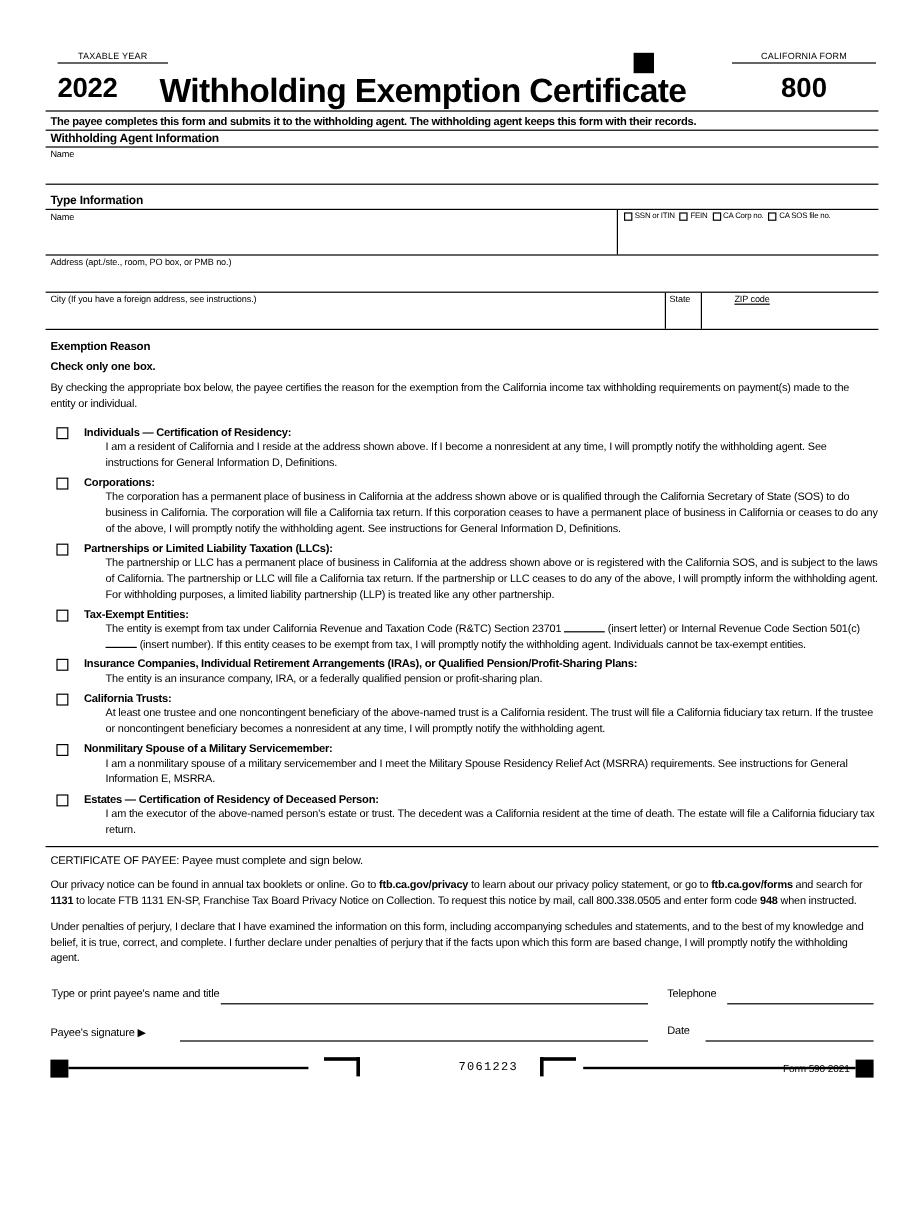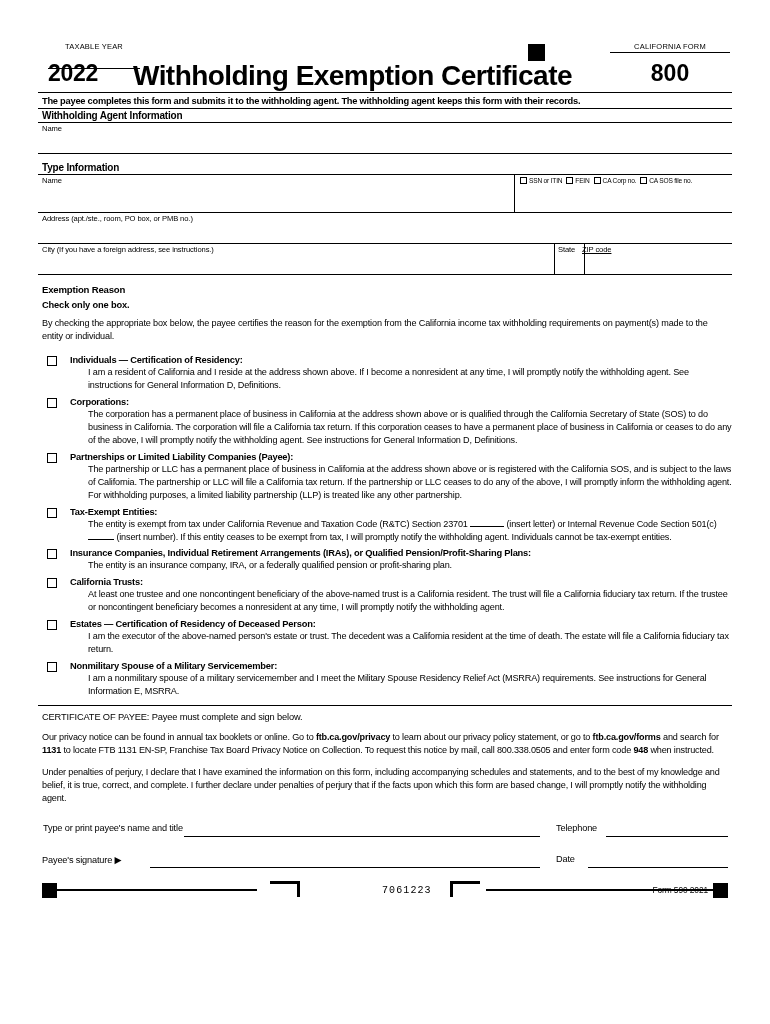--- a/index.html
+++ b/index.html
@@ -35,21 +35,21 @@
   }
   .taxable-year {
     position: absolute;
     left: 10px;
     top: 14px;
     width: 92px;
     text-align: center;
     font-size: 7.5px;
     letter-spacing: .2px;
     border-bottom: 1.6px solid #000;
-    padding-bottom: 17px;
+    padding-bottom: 1px;
   }
   .ca-form {
     position: absolute;
     right: 2px;
     top: 14px;
     width: 120px;
     text-align: center;
     font-size: 7.5px;
     letter-spacing: .2px;
     border-bottom: 1.6px solid #000;
@@ -339,21 +339,21 @@
 
     <div class="fieldbox" style="height:31px;">
       <span class="flabel">Address (apt./ste., room, PO box, or PMB no.)</span>
     </div>
 
     <div class="fieldbox" style="height:31px;">
       <span class="flabel">City (If you have a foreign address, see instructions.)</span>
       <span class="vline" style="left:516px;"></span>
       <span class="flabel" style="left:520px;">State</span>
       <span class="vline" style="left:546px;"></span>
-      <span class="flabel" style="left:544px;text-decoration:underline;">ZIP code</span>
+      <span class="flabel" style="left:574px;text-decoration:underline;">ZIP code</span>
     </div>
 
     <div style="margin-top:9px;">
       <div class="er-head">Exemption Reason</div>
       <div class="er-sub">Check only one box.</div>
       <div class="er-intro">By checking the appropriate box below, the payee certifies the reason for the exemption from the California income tax withholding requirements on payment(s) made to the entity or individual.</div>
     </div>
 
     <div class="items">
 
@@ -364,21 +364,21 @@
       </div>
 
       <div class="item">
         <span class="cbbig"></span>
         <div class="item-label">Corporations:</div>
         <div class="item-body">The corporation has a permanent place of business in California at the address shown above or is qualified through the California Secretary of State (SOS) to do business in California. The corporation will file a California tax return. If this corporation ceases to have a permanent place of business in California or ceases to do any of the above, I will promptly notify the withholding agent. See instructions for General Information D, Definitions.</div>
       </div>
 
       <div class="item">
         <span class="cbbig"></span>
-        <div class="item-label">Partnerships or Limited Liability Companies (Payee):</div>
+        <div class="item-label">Partnerships or Limited Liability Taxation (LLCs):</div>
         <div class="item-body">The partnership or LLC has a permanent place of business in California at the address shown above or is registered with the California SOS, and is subject to the laws of California. The partnership or LLC will file a California tax return. If the partnership or LLC ceases to do any of the above, I will promptly inform the withholding agent. For withholding purposes, a limited liability partnership (LLP) is treated like any other partnership.</div>
       </div>
 
       <div class="item">
         <span class="cbbig"></span>
         <div class="item-label">Tax-Exempt Entities:</div>
         <div class="item-body"><span>The entity is exempt from tax under California Revenue and Taxation Code (R&amp;TC) Section 23701</span> <span class="fillin fill-w1"></span> <span>(insert letter) or Internal Revenue Code Section 501(c)</span> <span class="fillin fill-w2"></span> <span>(insert number). If this entity ceases to be exempt from tax, I will promptly notify the withholding agent. Individuals cannot be tax-exempt entities.</span></div>
       </div>
 
       <div class="item">
@@ -388,28 +388,28 @@
       </div>
 
       <div class="item">
         <span class="cbbig"></span>
         <div class="item-label">California Trusts:</div>
         <div class="item-body">At least one trustee and one noncontingent beneficiary of the above-named trust is a California resident. The trust will file a California fiduciary tax return. If the trustee or noncontingent beneficiary becomes a nonresident at any time, I will promptly notify the withholding agent.</div>
       </div>
 
       <div class="item">
         <span class="cbbig"></span>
+        <div class="item-label">Nonmilitary Spouse of a Military Servicemember:</div>
+        <div class="item-body">I am a nonmilitary spouse of a military servicemember and I meet the Military Spouse Residency Relief Act (MSRRA) requirements. See instructions for General Information E, MSRRA.</div>
+      </div>
+
+      <div class="item">
+        <span class="cbbig"></span>
         <div class="item-label">Estates — Certification of Residency of Deceased Person:</div>
         <div class="item-body">I am the executor of the above-named person's estate or trust. The decedent was a California resident at the time of death. The estate will file a California fiduciary tax return.</div>
-      </div>
-
-      <div class="item">
-        <span class="cbbig"></span>
-        <div class="item-label">Nonmilitary Spouse of a Military Servicemember:</div>
-        <div class="item-body">I am a nonmilitary spouse of a military servicemember and I meet the Military Spouse Residency Relief Act (MSRRA) requirements. See instructions for General Information E, MSRRA.</div>
       </div>
 
     </div>
 
     <div class="cert-rule"></div>
 
     <div class="cert-head"><b>CERTIFICATE OF PAYEE:</b><span> Payee must complete and sign below.</span></div>
 
     <div class="para"><span>Our privacy notice can be found in annual tax booklets or online. Go to </span><b>ftb.ca.gov/privacy</b><span> to learn about our privacy policy statement, or go to </span><b>ftb.ca.gov/forms</b><span> and search for </span><b>1131</b><span> to locate FTB 1131 EN-SP, Franchise Tax Board Privacy Notice on Collection. To request this notice by mail, call 800.338.0505 and enter form code </span><b>948</b><span> when instructed.</span></div>
 

